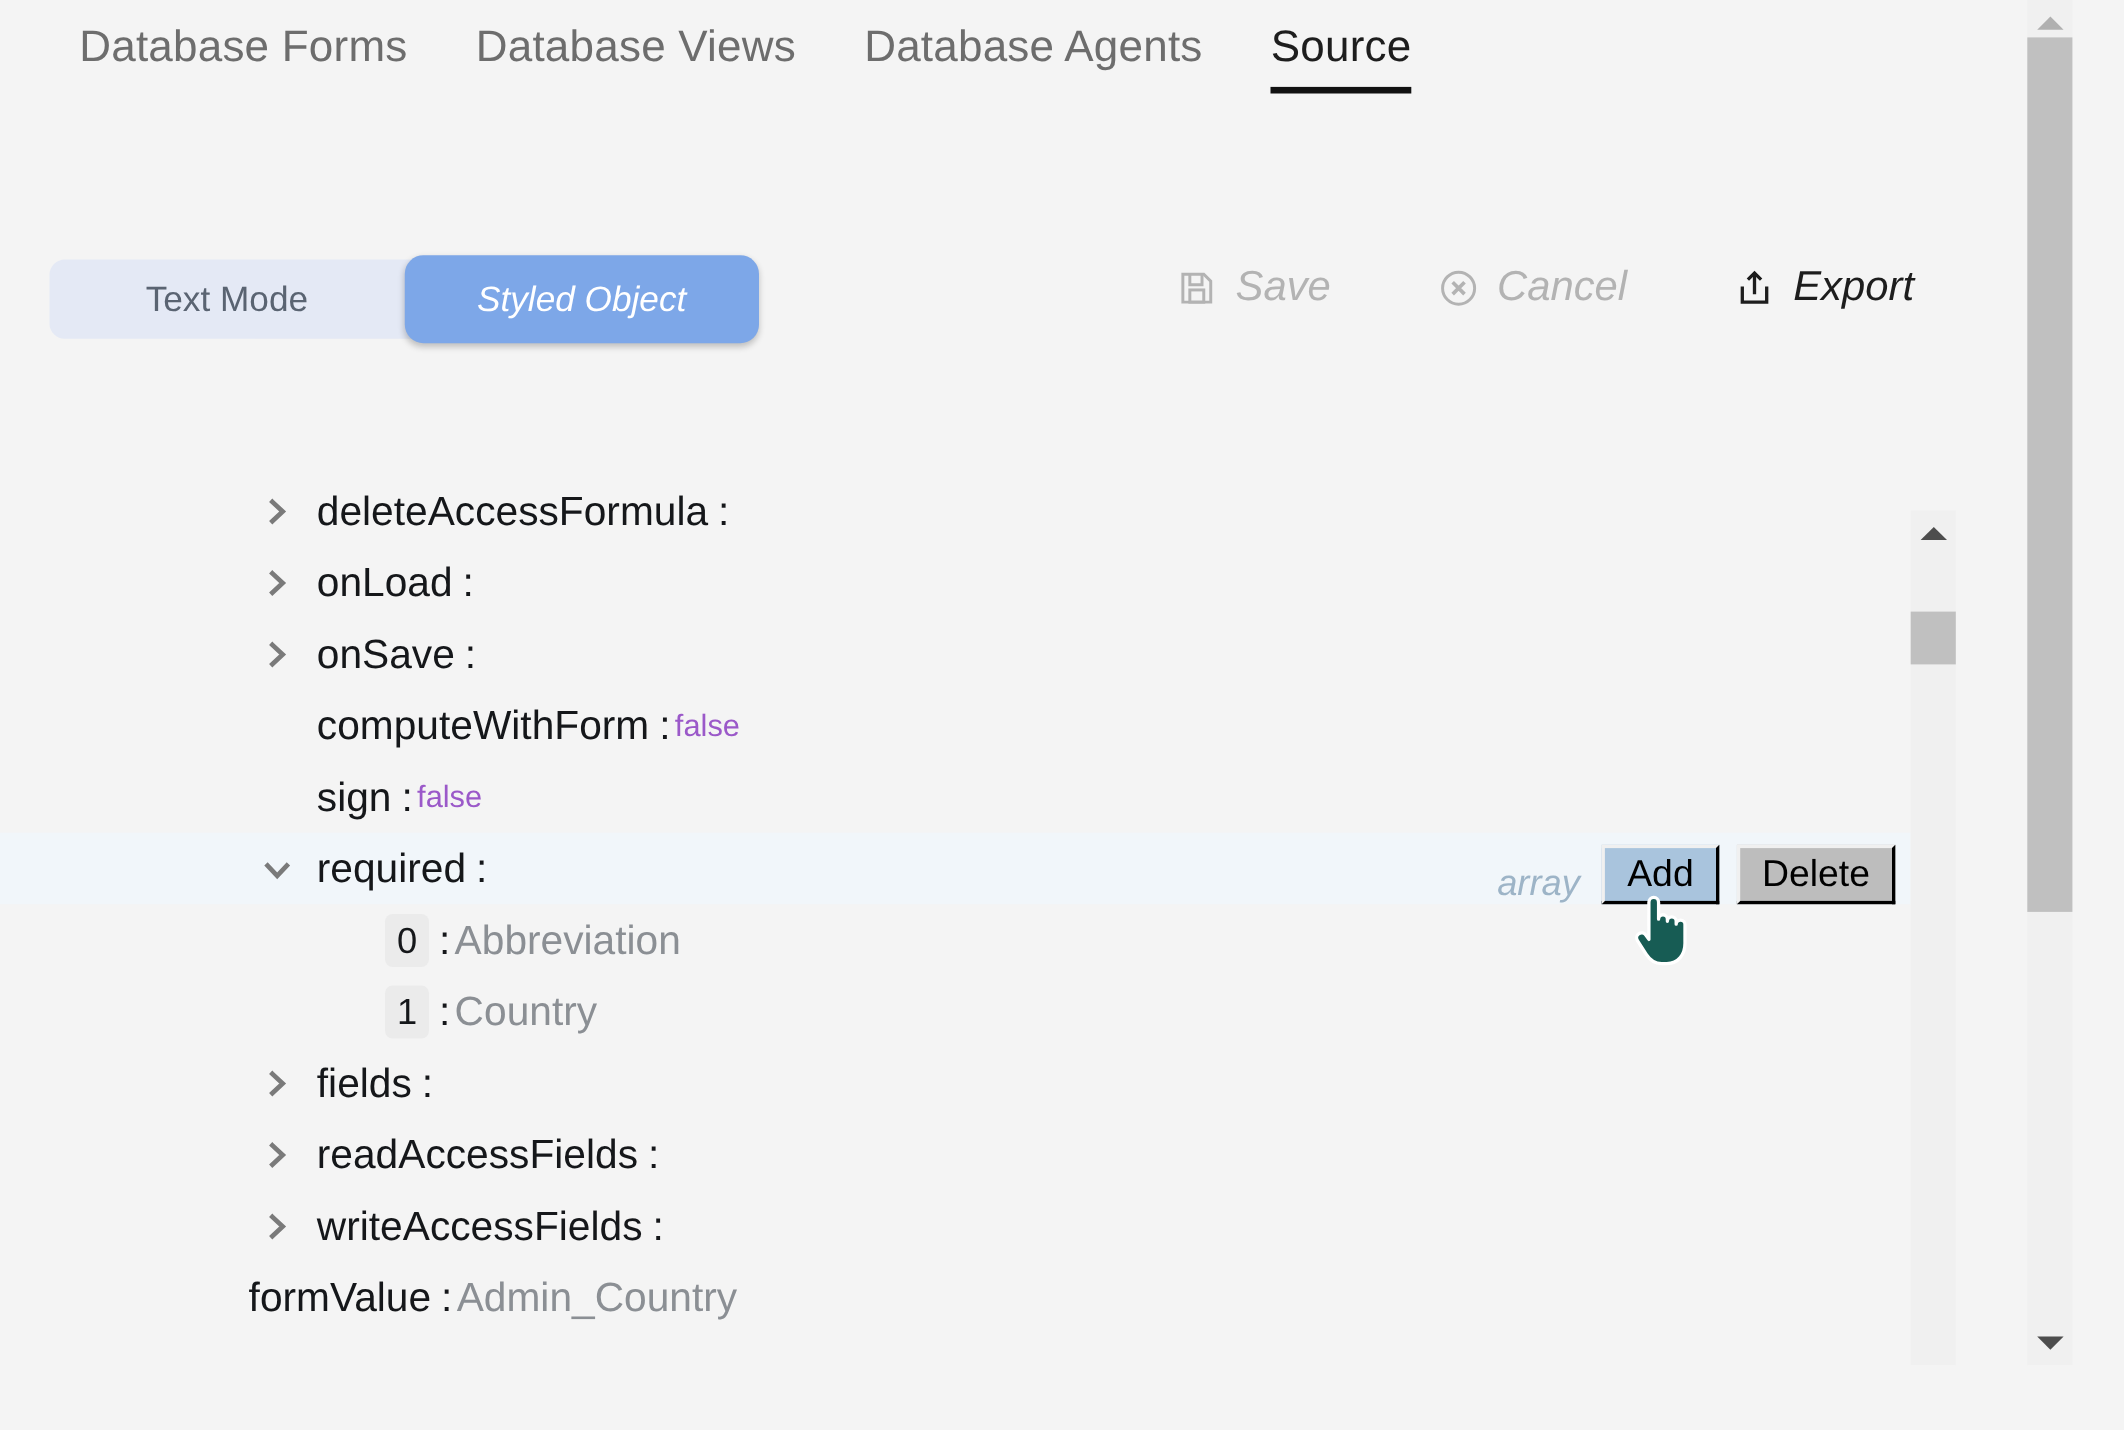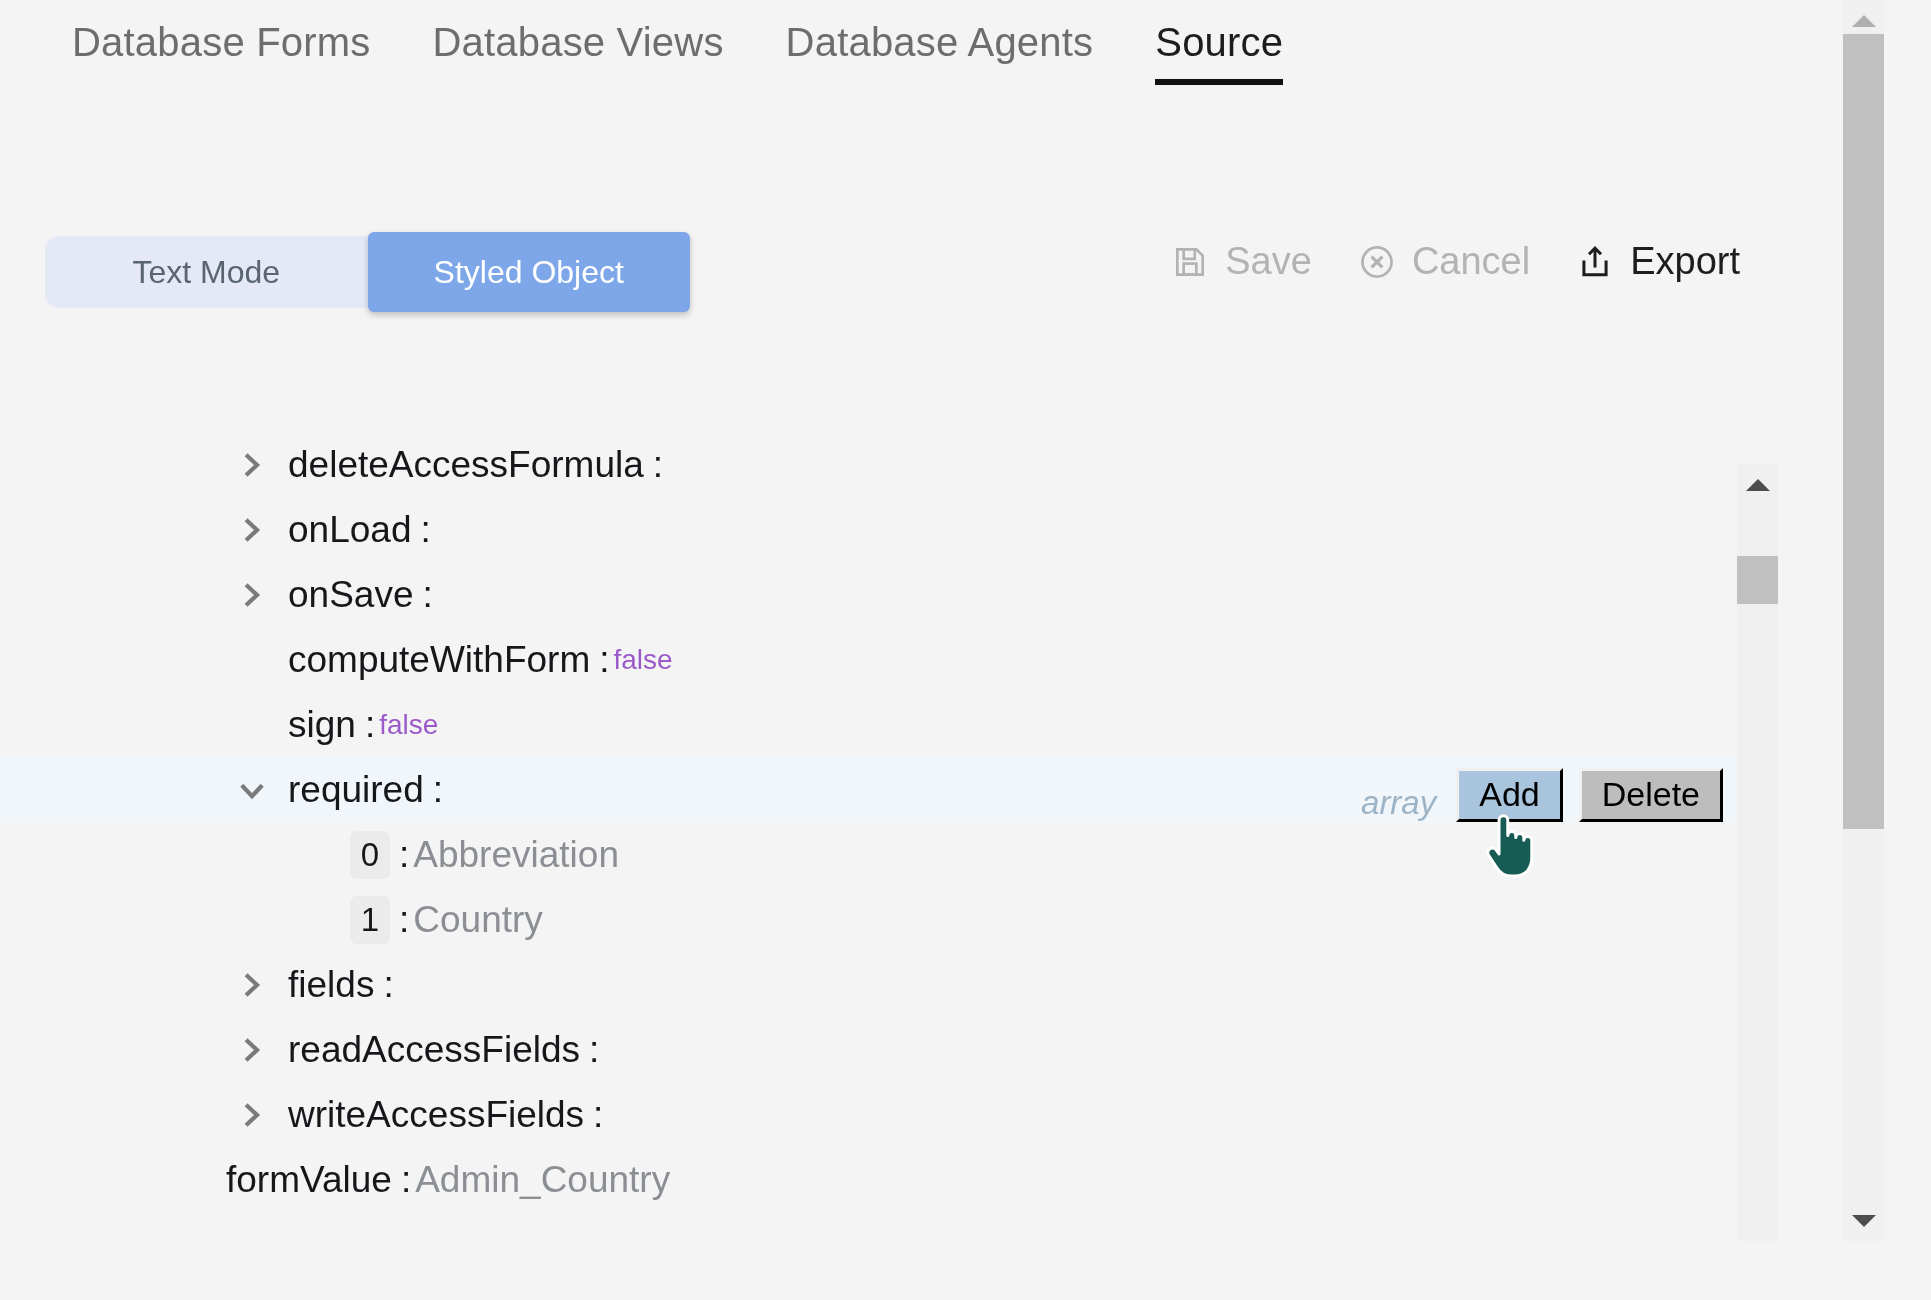--- a/index.html
+++ b/index.html
@@ -81,38 +81,40 @@
   }
   .seg-btn {
     flex: 1;
     display: flex;
     align-items: center;
     justify-content: center;
     height: 72px;
     font-size: 32px;
     color: #5a6472;
     cursor: pointer;
-    border-radius: 6px;
+    border-radius: 17px;
     box-sizing: border-box;
   }
   .seg-btn.active {
     background: #7da7e8;
     color: #ffffff;
     box-shadow: 0 3px 6px rgba(0,0,0,0.22);
     margin: -4px 0;
     height: 80px;
+    font-style: italic;
   }
 
   .actions {
     position: absolute;
     right: 60px;
     top: 4px;
     display: flex;
     align-items: center;
-    gap: 46px;
+    gap: 97px;
+    font-style: italic;
   }
   .action {
     display: flex;
     align-items: center;
     gap: 16px;
     font-size: 38px;
     cursor: pointer;
     white-space: nowrap;
   }
   .action.disabled { color: #b3b3b3; }

